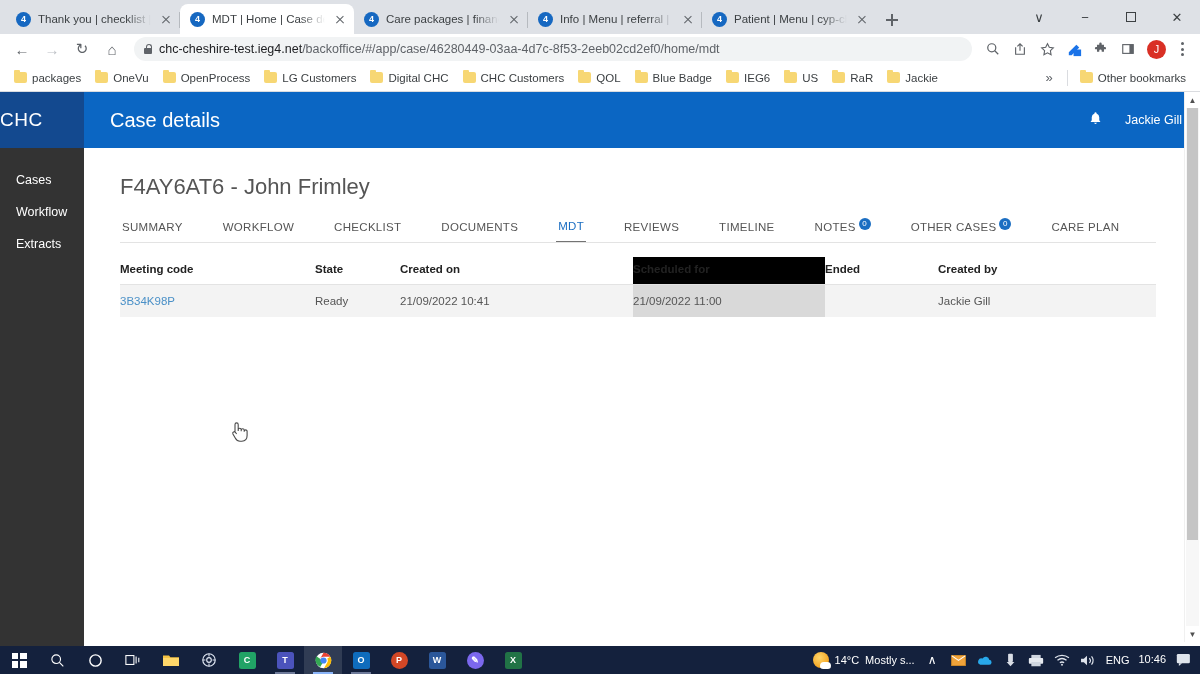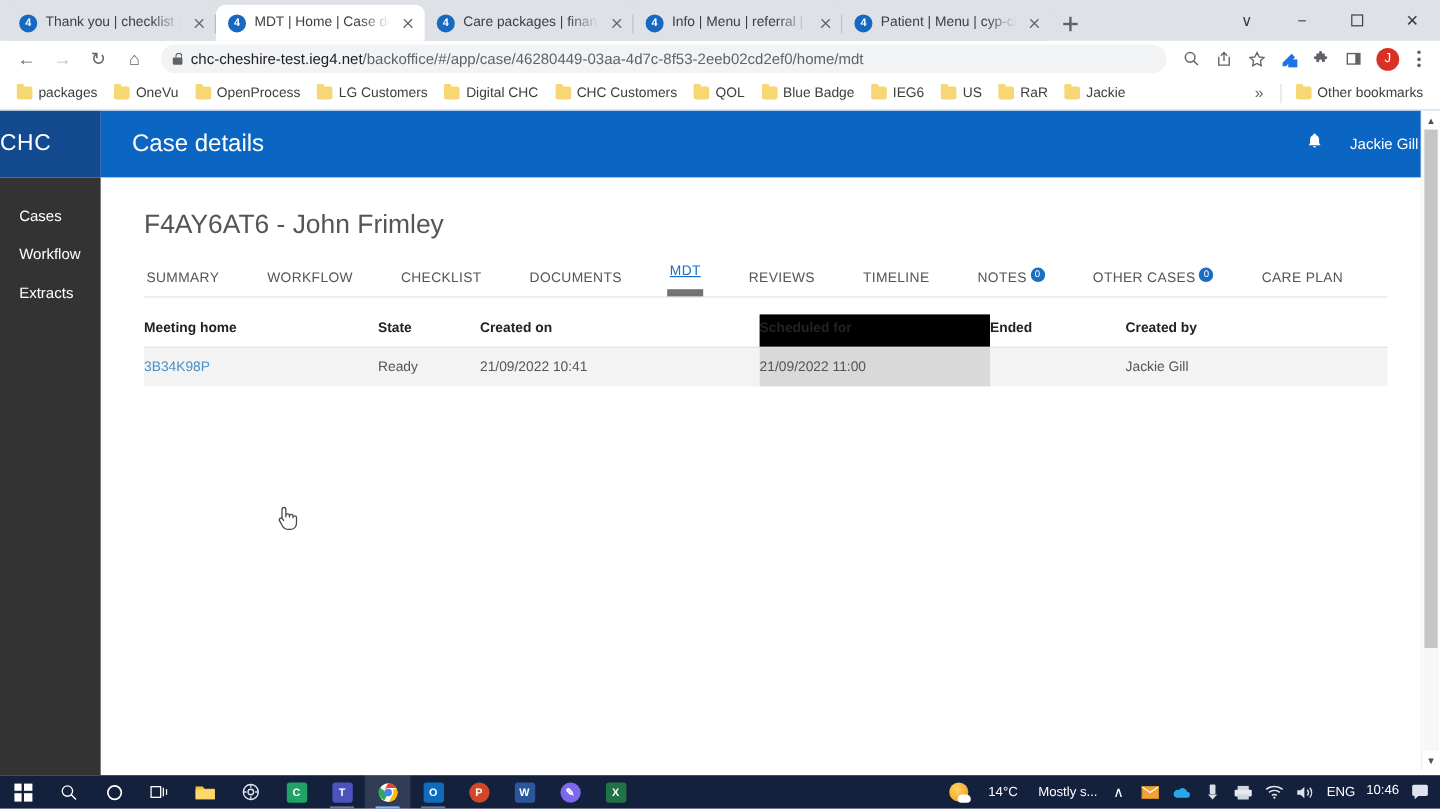--- a/index.html
+++ b/index.html
@@ -115,21 +115,21 @@
   .side-item { color: #fff; font-size: 12.5px; padding: 9px 0 9px 16px; }
 
   .content { flex: 1 1 auto; background: #fff; padding: 26px 44px 0 36px; position: relative; }
   .case-title { font-size: 22px; color: #555; font-weight: 400; margin-bottom: 14px; }
 
   .tabs { display: flex; align-items: flex-end; gap: 36px; border-bottom: 1px solid #e3e3e3; }
   .apptab {
     font-size: 11.5px; color: #555; letter-spacing: .3px; padding: 6px 2px 9px;
     position: relative; white-space: nowrap; display: flex; align-items: flex-start; gap: 3px;
   }
-  .apptab.active { color: #1b6ec2; border-bottom: 6px solid #737373; text-decoration: underline; }
+  .apptab.active { color: #1b6ec2; border-bottom: 1px solid #737373; }
   .badge {
     background: #1b6ec2; color: #fff; border-radius: 50%; width: 12px; height: 12px;
     font-size: 8px; line-height: 12px; text-align: center; display: inline-block;
     position: relative; top: -3px;
   }
 
   table.mdt { width: 100%; border-collapse: collapse; margin-top: 14px; }
   table.mdt th {
     text-align: left; font-size: 11.5px; color: #222; font-weight: bold;
     padding: 6px 0 9px; border-bottom: 1px solid #e3e3e3;
@@ -171,21 +171,21 @@
   }
   .tb-left { display: flex; align-items: center; }
   .tbtn { width: 38px; height: 28px; display: flex; align-items: center; justify-content: center; position: relative; }
   .tbtn.active { background: rgba(255,255,255,0.12); }
   .tbtn.active::after { content:""; position:absolute; bottom:0; left:9px; right:9px; height:2px; background:#8ab4f8; }
   .tbtn.open::after { content:""; position:absolute; bottom:0; left:9px; right:9px; height:2px; background:#6e7a99; }
   .winlogo { width: 15px; height: 15px; display: grid; grid-template-columns: 1fr 1fr; grid-gap: 1.6px; }
   .winlogo i { background: #fff; display: block; }
   .appicon { width: 17px; height: 17px; border-radius: 2.5px; display: flex; align-items: center; justify-content: center; font-size: 9px; color: #fff; font-weight: bold; }
   .tb-right { margin-left: auto; display: flex; align-items: center; gap: 9px; padding-right: 8px; color: #fff; font-size: 11px; }
-  .wx { display: flex; align-items: center; gap: 17px; }
+  .wx { display: flex; align-items: center; gap: 6px; }
   .sun { width: 16px; height: 16px; border-radius: 50%; background: radial-gradient(circle at 40% 35%, #ffd66b 0%, #f5a623 70%); position: relative; }
   .sun::after { content:""; position:absolute; right:-2px; bottom:-1px; width:11px; height:7px; background:#fff; border-radius: 6px 6px 5px 5px; }
   .tray-ico { width: 17px; display: flex; align-items: center; justify-content: center; font-size: 12px; }
   .clock { line-height: 1.05; text-align: center; font-size: 11px; }
 </style>
 </head>
 <body>
 
 <div id="screen">
 
@@ -418,21 +418,21 @@
                 <span class="badge">0</span>
               </div>
             <div class="apptab">
                 <span>CARE PLAN</span>
               </div>
           </div>
 
           <table class="mdt">
             <thead>
               <tr>
-                <th class="col-code">Meeting home</th>
+                <th class="col-code">Meeting code</th>
                 <th class="col-state">State</th>
                 <th class="col-created">Created on</th>
                 <th class="col-sched hl">Scheduled for</th>
                 <th class="col-ended">Ended</th>
                 <th>Created by</th>
               </tr>
             </thead>
             <tbody>
               <tr>
                 <td class="code"><a href="#">3B34K98P</a></td>

